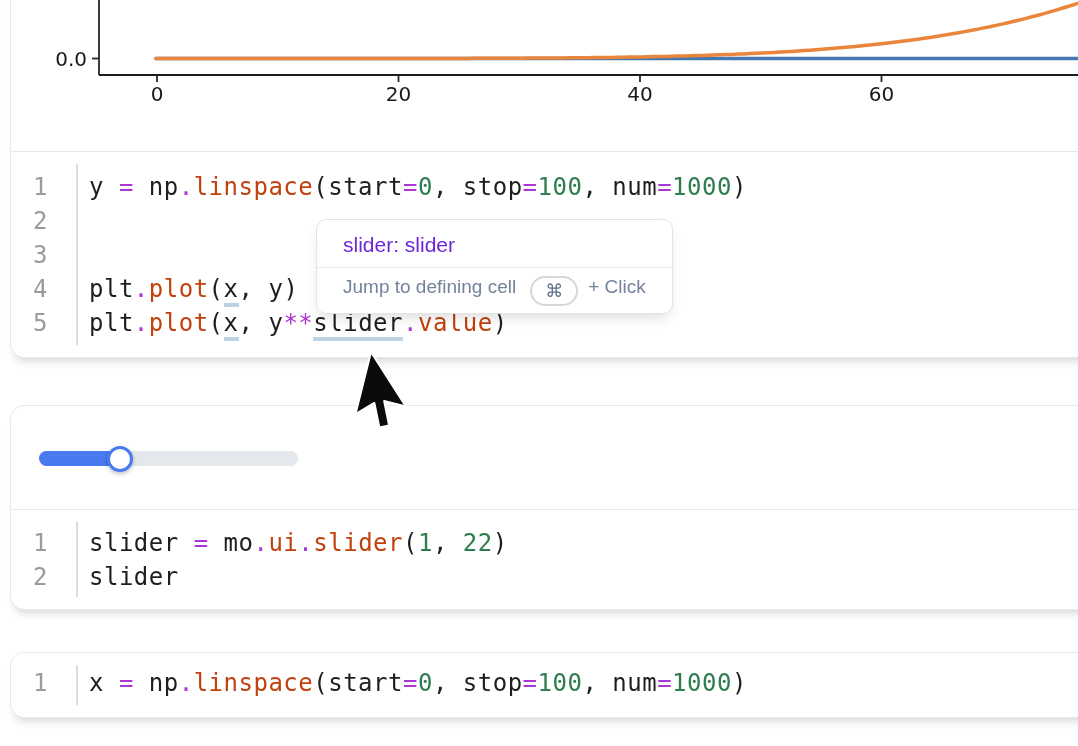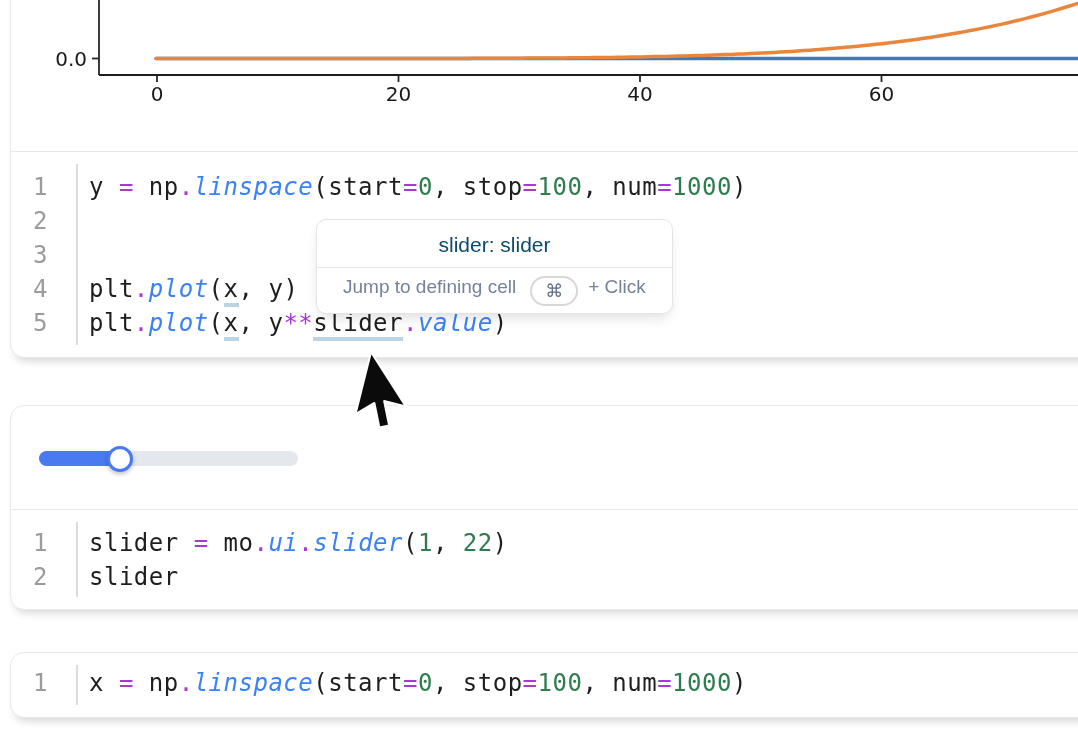--- a/index.html
+++ b/index.html
@@ -21,33 +21,33 @@
   .editor::before{content:"";position:absolute;left:65px;top:12px;bottom:12px;width:2px;background:#dcdcdc;}
   #editor-0{top:373px;bottom:0;padding-top:18px;}
   #editor-1{top:104px;bottom:0;padding-top:16px;}
   #editor-2{top:0;bottom:0;padding-top:13px;}
   .gutter{flex:none;width:65px;box-sizing:border-box;padding-right:28px;text-align:right;color:#9b9b9b;}
   .ln{display:block;height:34px;}
   .codecol{padding-left:13px;white-space:pre;color:#1e1e1e;}
   .cl{height:34px;}
   .tk-plain{color:#1e1e1e;}
   .tk-op{color:#ab35d6;}
-  .tk-fn{color:#3b82f6;font-style:italic;}
+  .tk-fn{color:#c2410c;}
   .tk-num{color:#2e7d4f;}
   .tk-underline{border-bottom:4px solid #bcd3e3;}
   
   #slider-track{position:absolute;left:28px;top:45px;width:259px;height:15px;border-radius:8px;background:#e4e7ec;}
   #slider-fill{position:absolute;left:0;top:0;bottom:0;border-radius:8px;background:#4a7af0;}
   #slider-thumb{position:absolute;top:-5.5px;width:26px;height:26px;border-radius:50%;background:#fff;
                 border:3px solid #4a7af0;box-sizing:border-box;box-shadow:0 2px 4px rgba(0,0,0,0.25);}
   
   #tooltip{position:absolute;left:316px;top:219px;width:357px;height:95px;background:#fff;
            border:1px solid #e4e4e4;border-radius:10px;z-index:40;box-sizing:border-box;
            box-shadow:0 7px 14px -4px rgba(0,0,0,0.14);}
-  .tt-title{margin:13px 26px 8px;font-size:21px;color:#0c4a6e;text-align:center;}
+  .tt-title{margin:13px 26px 8px;font-size:21px;color:#6d28d9;}
   .tt-divider{height:1px;background:#e3e8ee;margin:10px 0 0;}
   .tt-row{display:flex;align-items:flex-start;margin:8px 26px 0;color:#74839b;font-size:19px;}
   .tt-key{margin:0 10px 0 14px;padding:2px 13px;border:2px solid #d7d7d7;border-radius:15px;
           color:#5e6e88;font-size:18px;background:#fff;}
   
   #cursor{position:absolute;left:369px;top:350px;z-index:60;transform:rotate(14deg);transform-origin:2px 2px;}
 </style>
 </head>
 <body>
 

